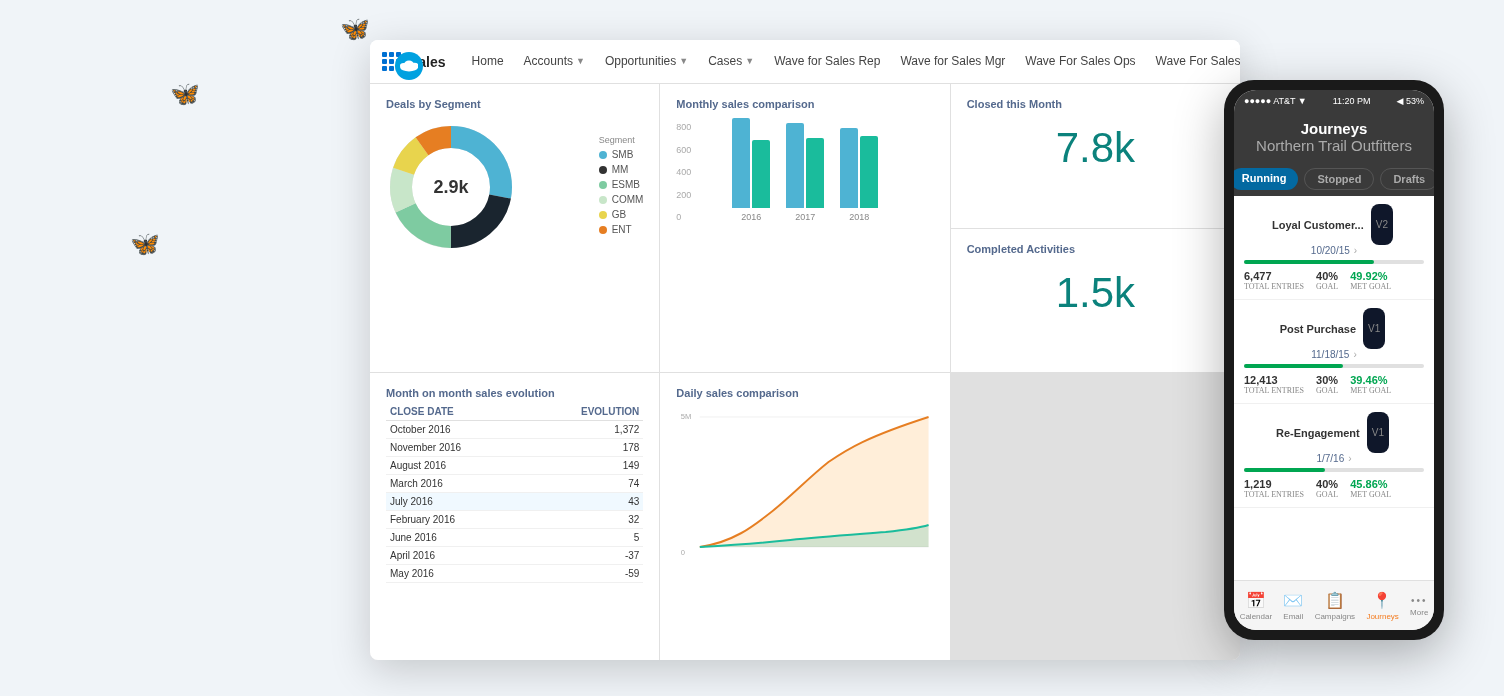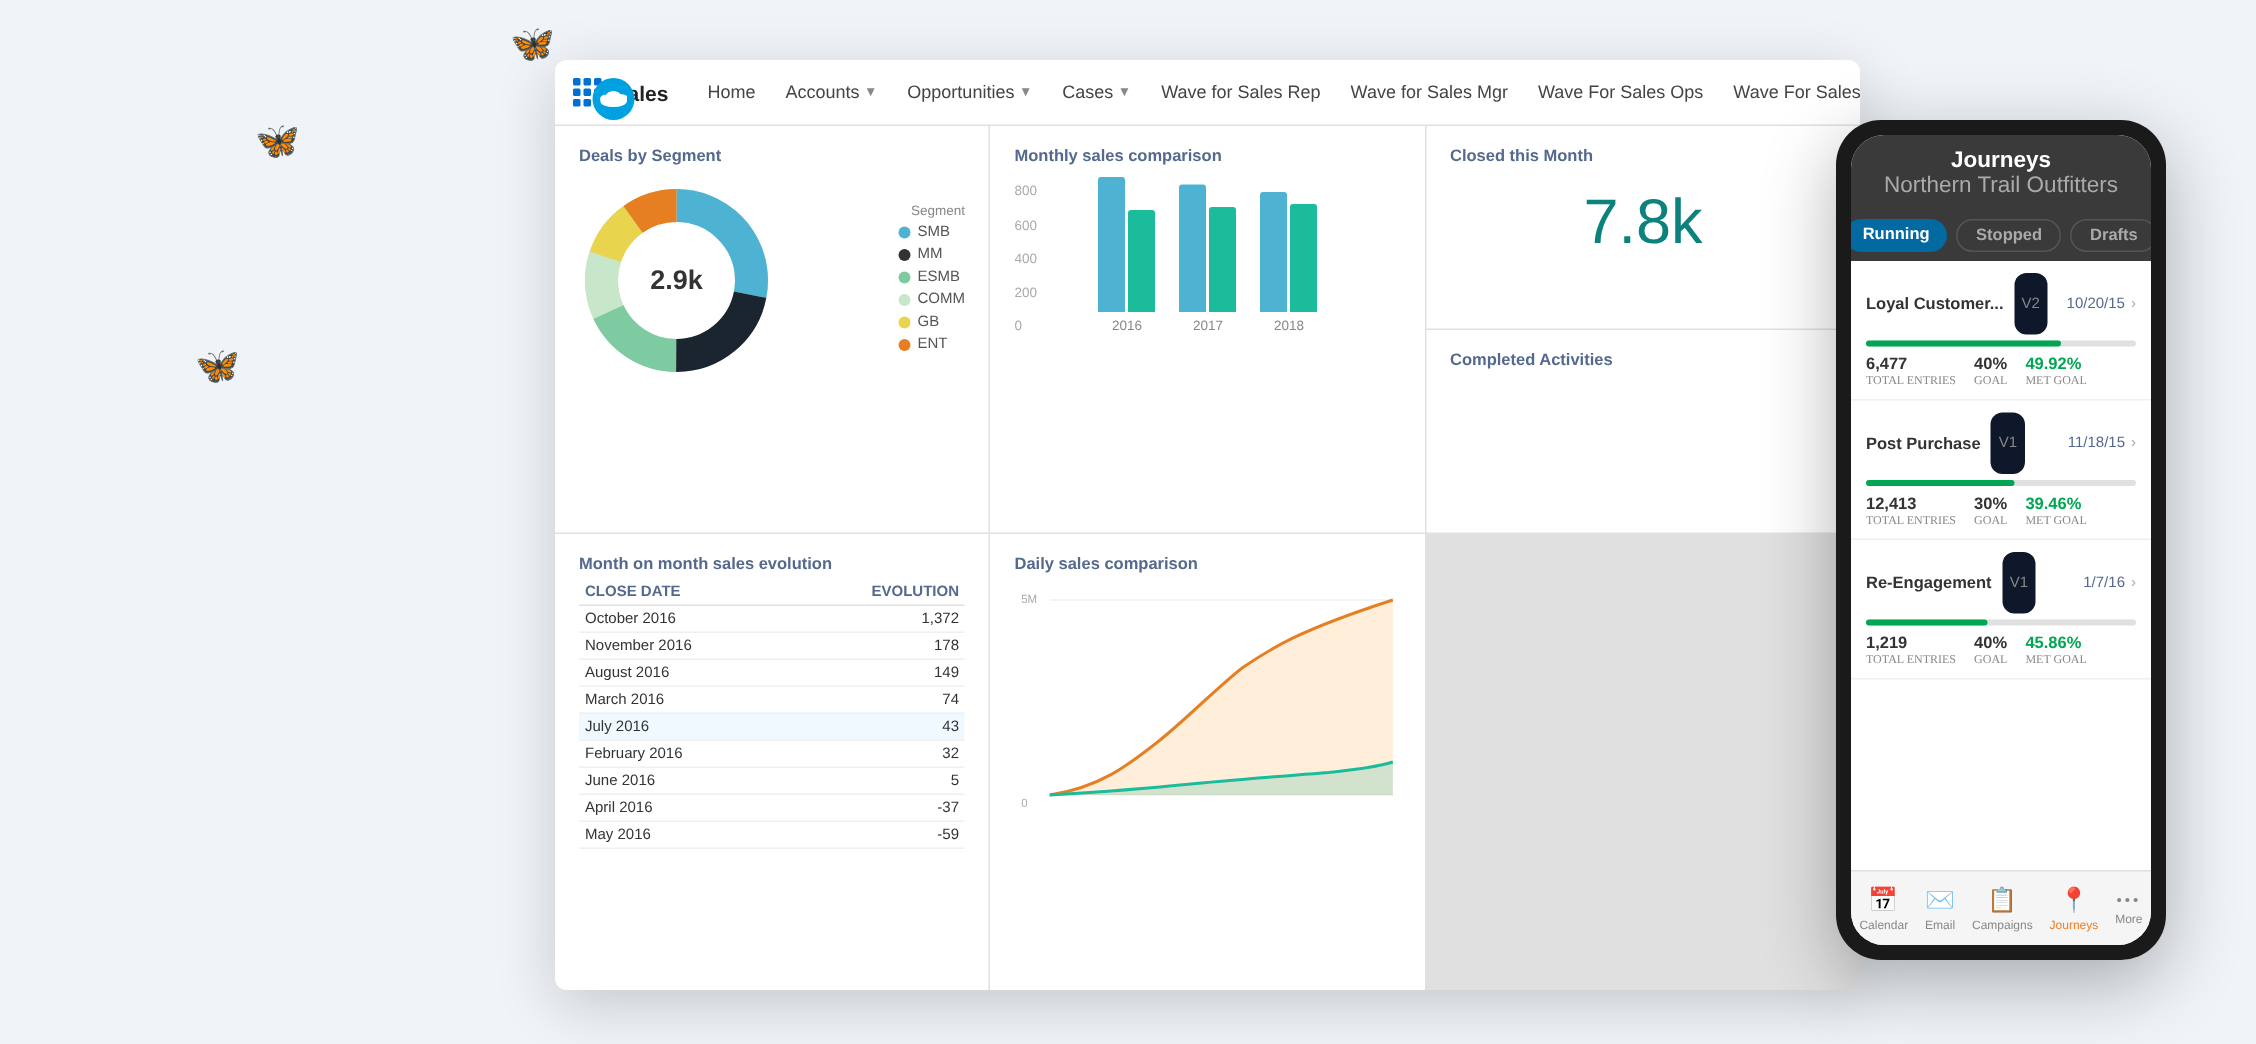--- a/index.html
+++ b/index.html
@@ -242,20 +242,21 @@
     }
     .journey-item {
       padding: 8px 10px;
       border-bottom: 1px solid #f0f0f0;
     }
     .journey-item-header {
       display: flex;
       justify-content: space-between;
       align-items: center;
       margin-bottom: 4px;
+      flex-direction: column;
     }
     .journey-name {
       font-size: 11px;
       font-weight: 600;
       color: #333;
     }
     .journey-date {
       font-size: 10px;
       color: #54698d;
     }
@@ -407,21 +408,21 @@
             <circle cx="65" cy="65" r="50" fill="none" stroke="#c8e6c9" stroke-width="22" stroke-dasharray="37.7 276.46" stroke-dashoffset="-213.63" transform="rotate(-90 65 65)"></circle>
 
             <circle cx="65" cy="65" r="50" fill="none" stroke="#e8d44d" stroke-width="22" stroke-dasharray="31.42 282.74" stroke-dashoffset="-251.33" transform="rotate(-90 65 65)"></circle>
 
             <circle cx="65" cy="65" r="50" fill="none" stroke="#e67e22" stroke-width="22" stroke-dasharray="31.42 282.74" stroke-dashoffset="-282.74" transform="rotate(-90 65 65)"></circle>
             <circle cx="65" cy="65" r="38" fill="white"></circle>
           </svg>
           <div class="donut-center">2.9k</div>
         </div>
         <div class="legend">
-          <div style="font-size:9px;color:#888;margin-bottom:4px;text-align:right;">Segment</div>
+          <div style="font-size:9px;color:#888;margin-bottom:4px;">Segment</div>
           <div class="legend-item">
               <div class="legend-dot" style="background:#4eb3d3;"></div>
               <span>SMB</span>
             </div>
           <div class="legend-item">
               <div class="legend-dot" style="background:#333;"></div>
               <span>MM</span>
             </div>
           <div class="legend-item">
               <div class="legend-dot" style="background:#7ecba1;"></div>
@@ -484,20 +485,21 @@
       </div>
     </div>
 
     <div style="background:#e0e0e0; display:flex; flex-direction:column; gap:1px;">
       <div class="sf-card" style="flex:1;">
         <div class="sf-card-title">Closed this Month</div>
         <div class="sf-metric-value">7.8k</div>
       </div>
       <div class="sf-card" style="flex:1;">
         <div class="sf-card-title">Completed Activities</div>
+        <div class="sf-metric-value">1.5k</div>
       </div>
     </div>
 
     <div class="sf-card">
       <div class="sf-card-title">Month on month sales evolution</div>
       <table class="sf-table">
         <thead>
           <tr>
             <th>CLOSE DATE</th>
             <th class="right">EVOLUTION</th>
@@ -565,20 +567,25 @@
         </svg>
       </div>
     </div>
 
   </div>
 </div>
 
 <div class="mobile-phone">
   <div class="mobile-screen">
 
+    <div class="mobile-statusbar">
+      <span>●●●●● AT&amp;T ▼</span>
+      <span>11:20 PM</span>
+      <span>◀ 53%</span>
+    </div>
 
     <div class="mobile-header">
       <div class="mobile-header-title">Journeys</div>
       <div class="mobile-header-sub">Northern Trail Outfitters</div>
     </div>
 
     <div class="mobile-tabs">
       <div class="mobile-tab active">Running</div>
       <div class="mobile-tab inactive">Stopped</div>
       <div class="mobile-tab inactive">Drafts</div>

